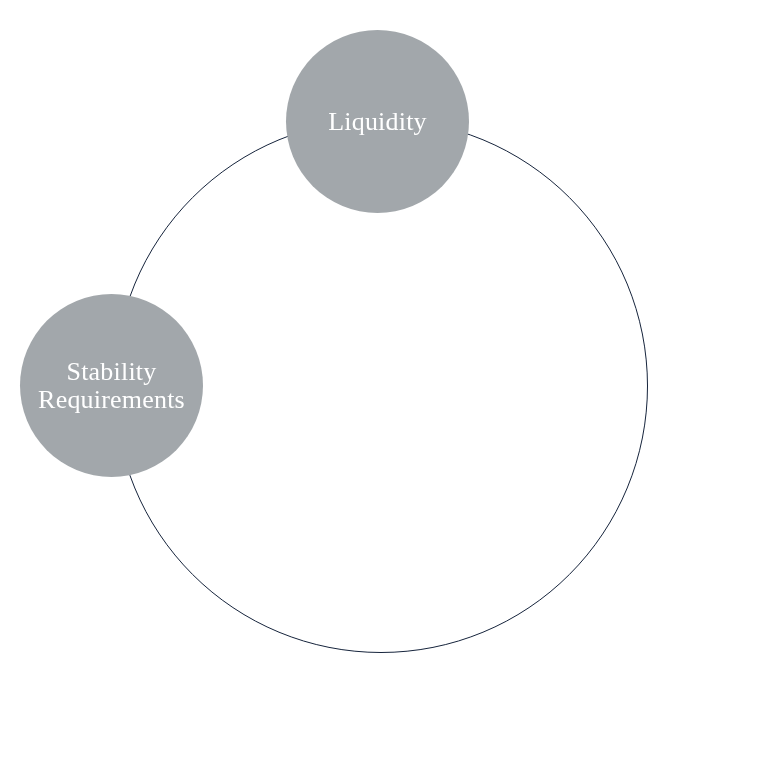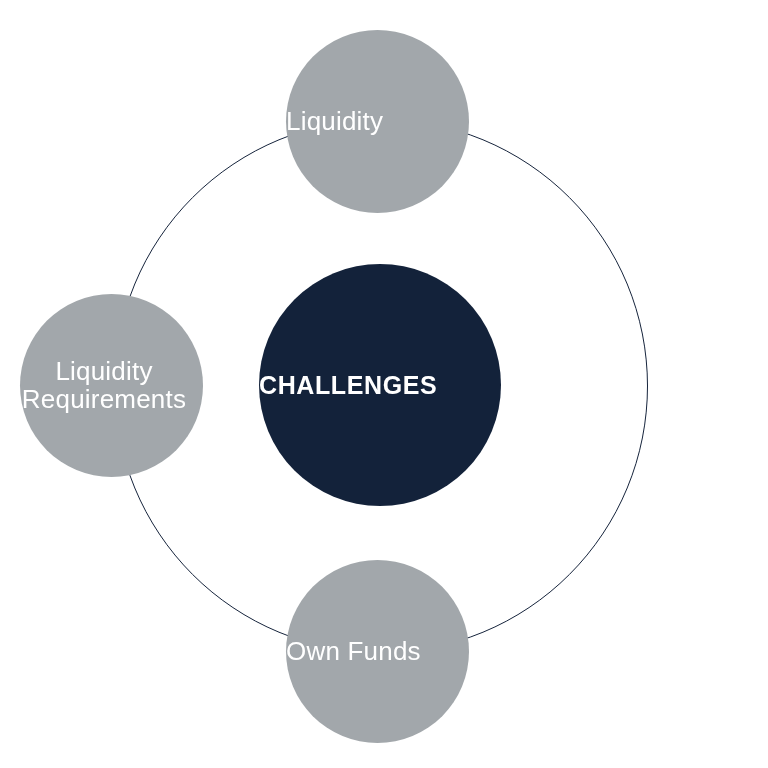--- a/index.html
+++ b/index.html
@@ -23,22 +23,24 @@
     height: 534px;
     border: 1.6px solid var(--ring, #16243c);
     border-radius: 50%;
     box-sizing: border-box;
   }
   .node {
     position: absolute;
     border-radius: 50%;
     display: flex;
     align-items: center;
+    justify-content: center;
     text-align: center;
     color: var(--label, #ffffff);
+    font-family: Liberation Serif, serif;
   }
   .node-center {
     left: 259px;
     top: 264px;
     width: 242px;
     height: 242px;
     background: var(--center-bg, #13223a);
     font-size: 25px;
     font-weight: bold;
     letter-spacing: 0.6px;
@@ -66,25 +68,19 @@
 
 <div class="stage">
 
   <div class="orbit-ring"></div>
 
   <div class="node node-satellite pos-top">
     <span class="node-label">Liquidity</span>
   </div>
 
 
-  <div class="node node-satellite pos-bottom">
-    <span class="node-label">Own Funds</span>
+
+  <div class="node node-satellite pos-left">
+    <span class="node-label">Stability Requirements</span>
   </div>
 
-  <div class="node node-satellite pos-left">
-    <span class="node-label">Liquidity Requirements</span>
-  </div>
-
-  <div class="node node-center">
-    <span class="node-label">CHALLENGES</span>
-  </div>
 
 </div>
 
 </body></html>

